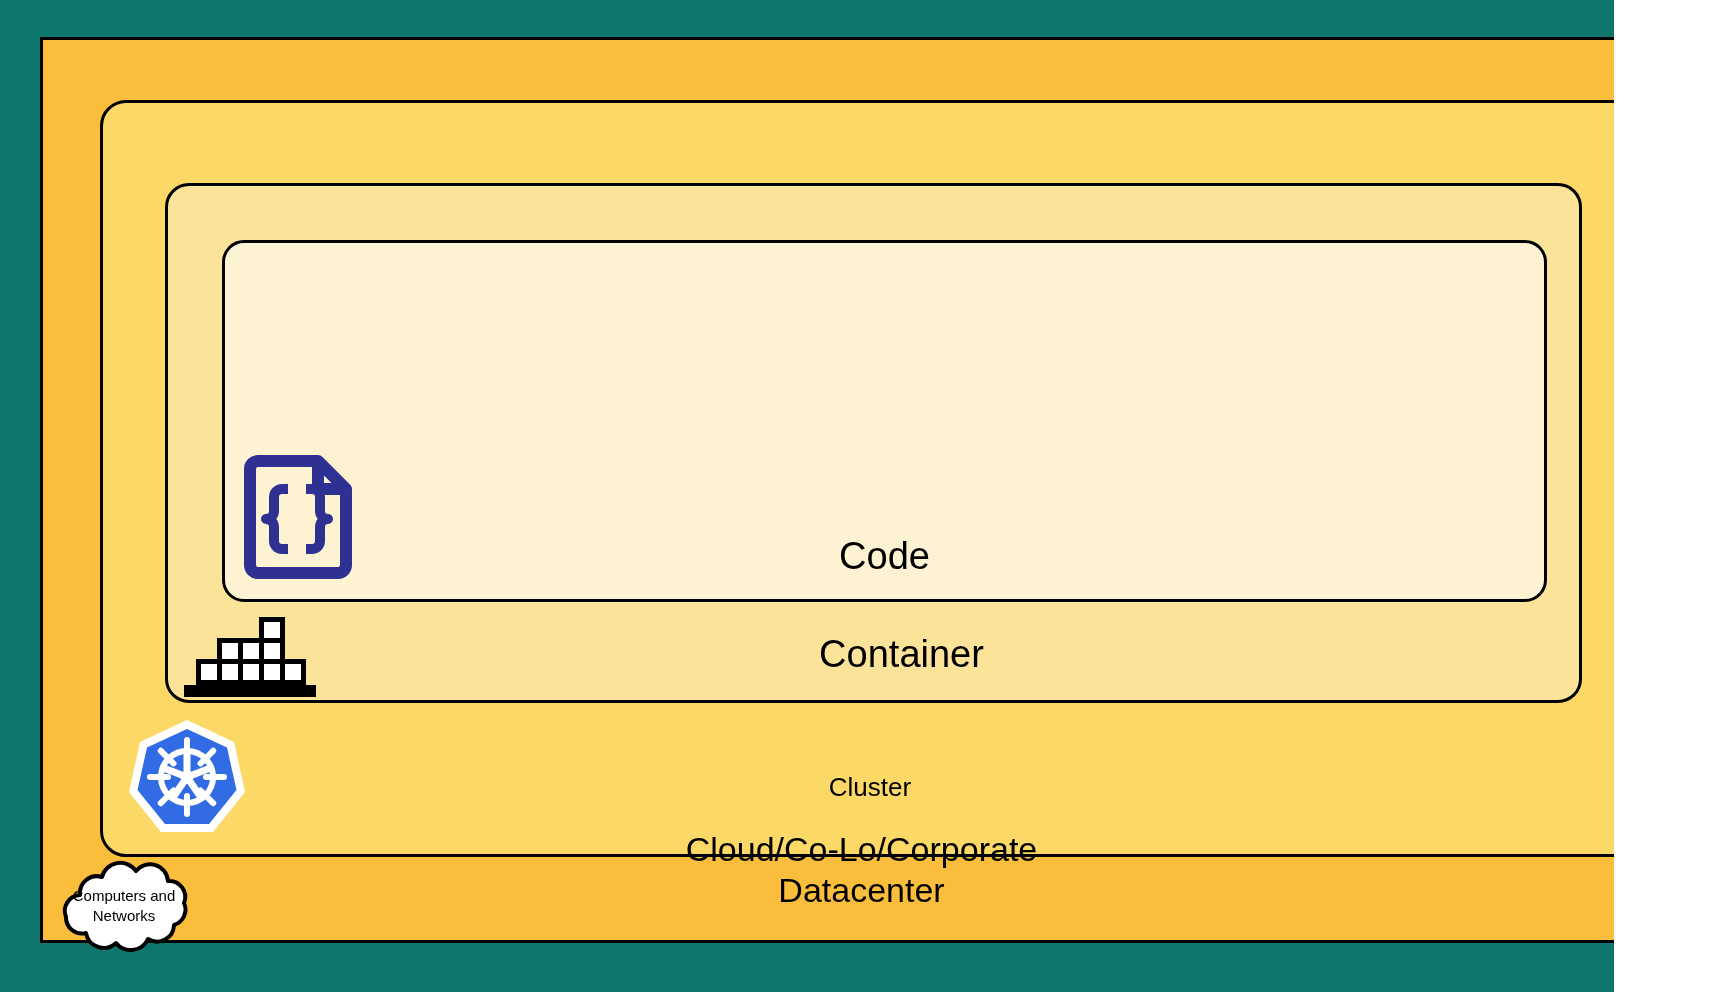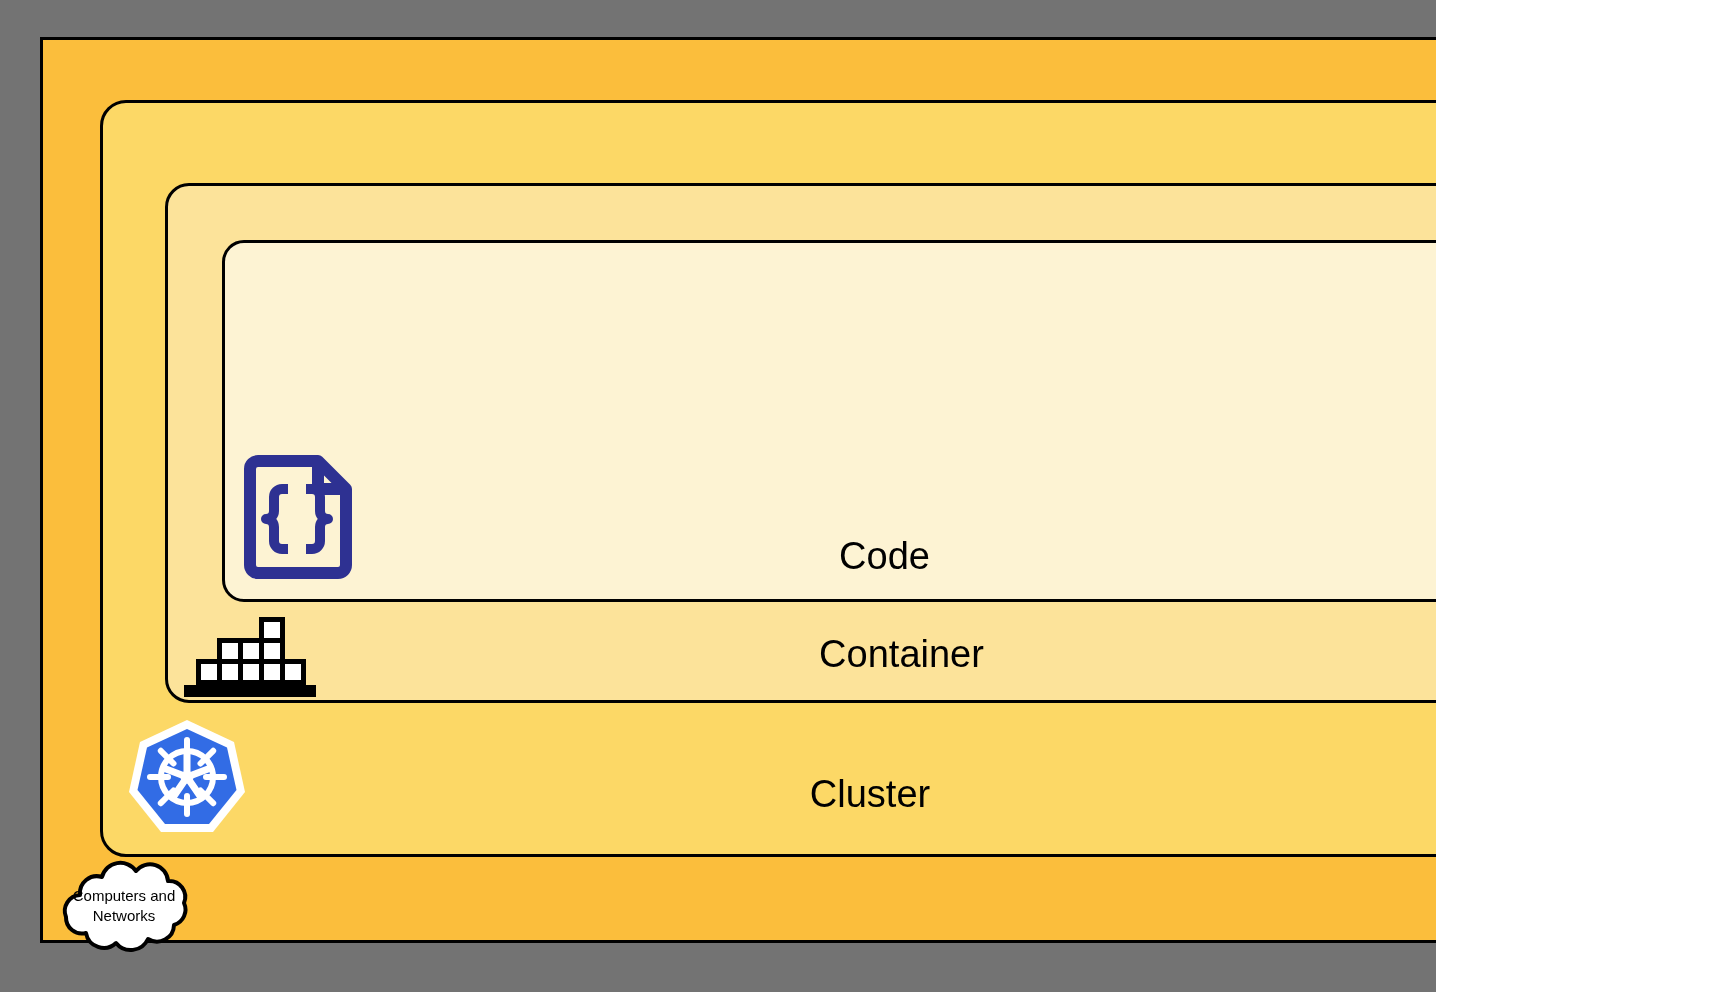--- a/index.html
+++ b/index.html
@@ -6,23 +6,23 @@
   html, body {
     margin: 0;
     padding: 0;
     background: #ffffff;
   }
   body {
     font-family: "Liberation Sans", sans-serif;
   }
   #canvas {
     position: relative;
-    width: 1436px;
+    width: 1614px;
     height: 992px;
-    background: #737373;
+    background: #0f766e;
     overflow: hidden;
   }
 
   
   .layer {
     position: absolute;
     box-sizing: border-box;
     border: 3px solid #000000;
   }
 
@@ -80,21 +80,21 @@
     left: 165px;
     top: 632px;
     width: 1417px;
     font-size: 38px;
     margin-left: 28px;
   }
   .label-cluster {
     left: 100px;
     top: 772px;
     width: 1540px;
-    font-size: 38px;
+    font-size: 26px;
   }
   .label-datacenter {
     left: 40px;
     top: 829px;
     width: 1643px;
     font-size: 34px;
     line-height: 1.22;
   }
 
   
@@ -121,20 +121,22 @@
   <div class="layer layer-container"></div>
 
   <div class="layer layer-code"></div>
 
   <div class="layer-label label-code">Code</div>
 
   <div class="layer-label label-container">Container</div>
 
   <div class="layer-label label-cluster">Cluster</div>
 
+  <div class="layer-label label-datacenter">Cloud/Co-Lo/Corporate
+Datacenter</div>
 
   <div class="icon-box icon-code-doc">
     <svg viewBox="0 0 108 124" width="108" height="124" aria-hidden="true">
 
       <path d="M14 6 H74 L102 34 V110 A8 8 0 0 1 94 118 H14 A8 8 0 0 1 6 110 V14 A8 8 0 0 1 14 6 Z" fill="none" stroke="#2E3192" stroke-width="12" stroke-linejoin="round"></path>
 
       <path d="M74 6 V34 H102" fill="none" stroke="#2E3192" stroke-width="12" stroke-linejoin="round" stroke-linecap="butt"></path>
 
       <path d="M44 34 H38 A8 8 0 0 0 30 42 V56 A8 8 0 0 1 22 64 A8 8 0 0 1 30 72 V86 A8 8 0 0 0 38 94 H44" fill="none" stroke="#2E3192" stroke-width="10" stroke-linecap="butt" stroke-linejoin="round"></path>
 

